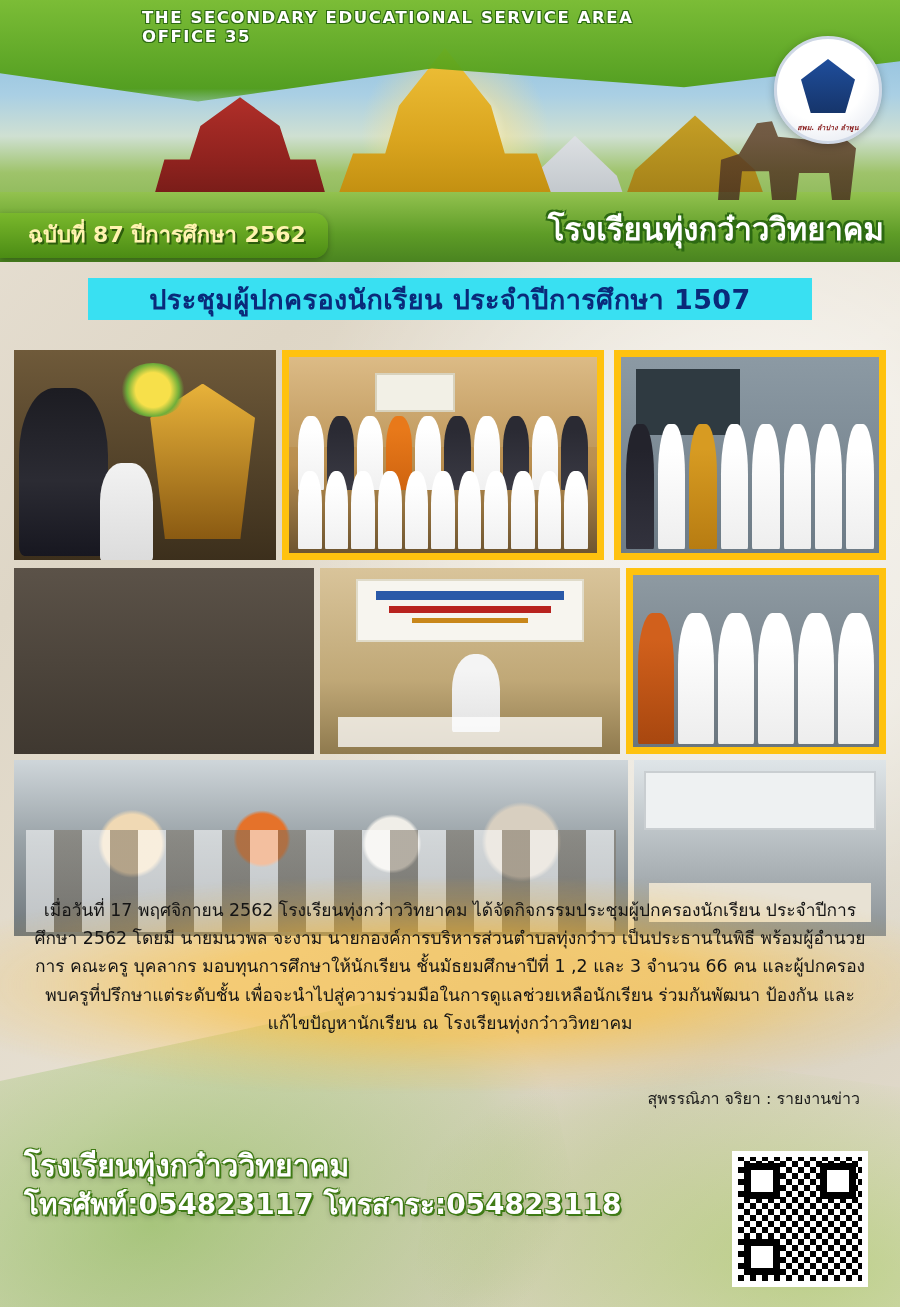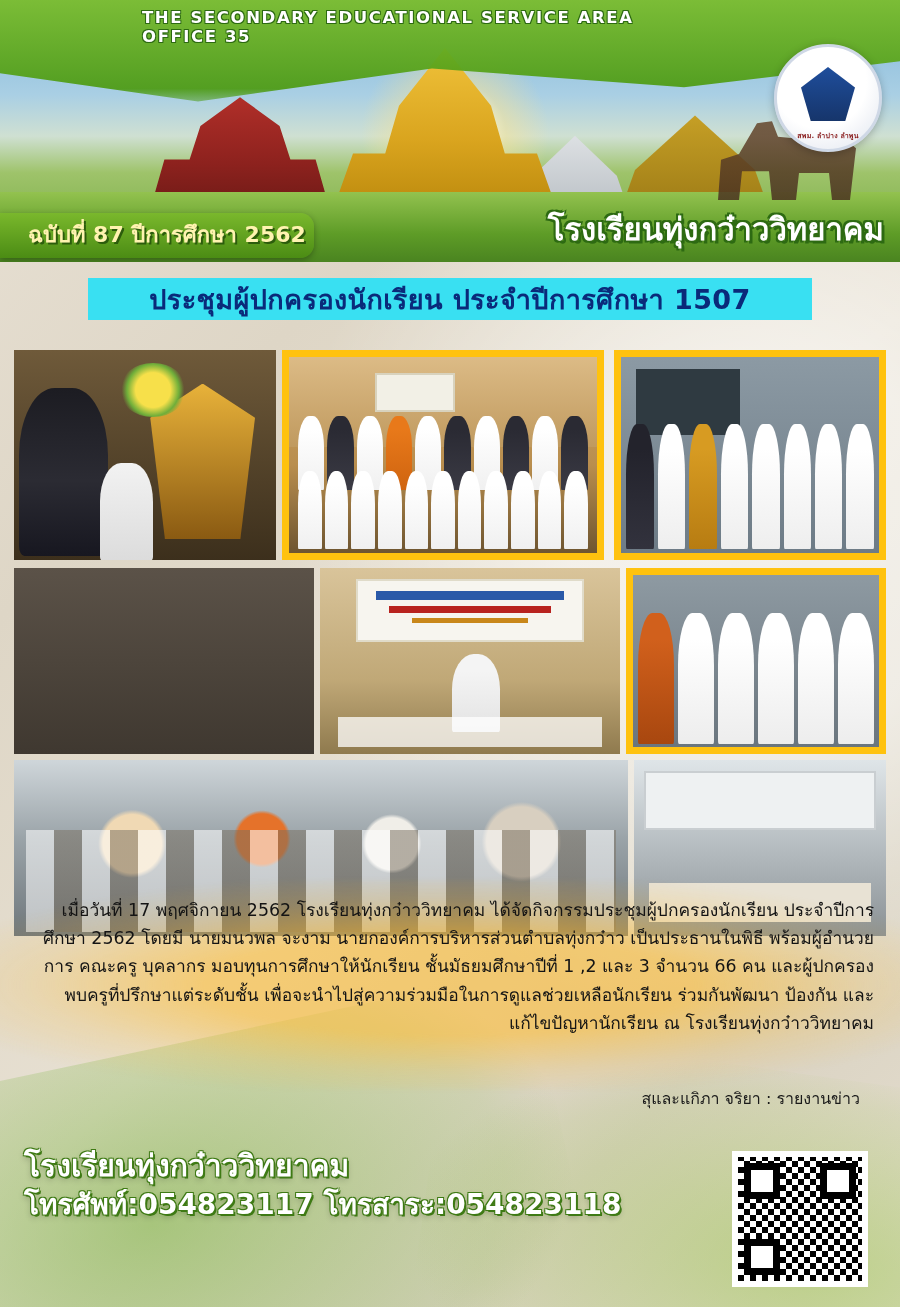--- a/index.html
+++ b/index.html
@@ -99,25 +99,26 @@
     border-radius: 50%;
     background: radial-gradient(circle at 40% 35%, #fff6c9, #e4c24a 60%, #b68f16 100%);
     border: 3px solid #f6d86b;
     box-shadow: 0 0 0 3px rgba(255,255,255,.4);
   }
   .logo-left .inner .thai {
     position:absolute; inset:0; display:flex; align-items:center; justify-content:center;
     color: #2e6b18; font-size: 20px; font-weight: bold; text-align:center; line-height:1.05;
   }
   .seal-right {
-    position: absolute; right: 18px; top: 44px; width: 108px; height: 108px;
+    position: absolute; right: 18px; top: 36px; width: 108px; height: 108px;
     border-radius: 50%;
     background: radial-gradient(circle at 42% 34%, #ffffff 0 52%, #f2f4f8 70%, #dfe5ee 100%);
     border: 3px solid #cfd8e6;
     box-shadow: 0 2px 8px rgba(0,0,0,.25);
+    font-style: italic;
   }
   .seal-right .mark {
     position:absolute; left: 50%; top: 46%; transform: translate(-50%,-50%);
     width: 54px; height: 54px;
     background: linear-gradient(180deg, #1f4e9c, #16356b);
     clip-path: polygon(50% 0%, 100% 38%, 82% 100%, 18% 100%, 0% 38%);
   }
   .seal-right .seal-text {
     position: absolute; left: 0; right: 0; bottom: 8px; text-align: center;
     font-size: 7px; color: #8a1f1f; font-weight: bold; letter-spacing:.2px;
@@ -128,21 +129,21 @@
     text-shadow: 3px 3px 0 #2d6a12, -2px -2px 0 #2d6a12, 2px -2px 0 #2d6a12, -2px 2px 0 #2d6a12, 0 6px 10px rgba(0,0,0,.35);
     font-style: italic; letter-spacing: 1px; line-height: 1.05;
   }
   .brand-en {
     margin-top: 2px;
     font-size: 16.5px; font-weight: bold; color: #ffffff; letter-spacing: 1.6px;
     text-shadow: 1px 1px 0 #2d6a12, -1px -1px 0 #2d6a12, 1px -1px 0 #2d6a12, -1px 1px 0 #2d6a12;
   }
   .issue-ribbon {
     position: absolute; left: 0; bottom: 4px;
-    padding: 4px 8px 6px 28px;
+    padding: 4px 22px 6px 28px;
     background: linear-gradient(180deg, #7ab82c, #4b8c14);
     color: #fff3b0; font-weight: bold; font-size: 22px;
     border-top-right-radius: 14px; border-bottom-right-radius: 14px;
     text-shadow: 2px 2px 0 #2c5c0c;
     box-shadow: 0 2px 6px rgba(0,0,0,.3);
   }
   .school-name-banner {
     position: absolute; right: 16px; bottom: 8px;
     color: #ffffff; font-size: 31px; font-weight: bold;
     text-shadow: 3px 3px 0 #2d6a12, -2px -2px 0 #2d6a12, 2px -2px 0 #2d6a12, -2px 2px 0 #2d6a12;
@@ -257,21 +258,21 @@
     position: absolute; left: -60px; top: -10px; width: 1020px; height: 210px;
     background: radial-gradient(ellipse at 50% 50%, rgba(255,186,40,0.55) 0 34%, rgba(255,186,40,0.18) 58%, rgba(255,186,40,0) 76%);
     filter: blur(2px);
   }
   .body-text {
     position: relative;
     padding: 6px 26px 0 26px;
     font-size: 17.4px;
     line-height: 1.62;
     color: #141414;
-    text-align: right;
+    text-align: center;
   }
   .body-text p { margin-bottom: 0; }
   .reporter {
     position: absolute; right: 40px; top: 196px;
     font-size: 16px; color: #1a1a1a;
   }
 
   
   .footer {
     position: absolute; left: 0; bottom: 0; width: 900px; height: 175px;
@@ -430,21 +431,21 @@
         <div class="board"></div>
         <div class="desk"></div>
     </div>
   </div>
 
   <div class="body-wrap">
     <div class="body-glow"></div>
     <div class="body-text">
       <p>เมื่อวันที่ 17 พฤศจิกายน 2562 โรงเรียนทุ่งกว๋าววิทยาคม ได้จัดกิจกรรมประชุมผู้ปกครองนักเรียน ประจำปีการศึกษา 2562 โดยมี นายมนวพล จะงาม นายกองค์การบริหารส่วนตำบลทุ่งกว๋าว เป็นประธานในพิธี พร้อมผู้อำนวยการ คณะครู บุคลากร มอบทุนการศึกษาให้นักเรียน ชั้นมัธยมศึกษาปีที่ 1 ,2 และ 3 จำนวน 66 คน และผู้ปกครองพบครูที่ปรึกษาแต่ระดับชั้น เพื่อจะนำไปสู่ความร่วมมือในการดูแลช่วยเหลือนักเรียน ร่วมกันพัฒนา ป้องกัน และแก้ไขปัญหานักเรียน ณ โรงเรียนทุ่งกว๋าววิทยาคม</p>
     </div>
-    <div class="reporter">สุและแกิภา จริยา : รายงานข่าว</div>
+    <div class="reporter">สุพรรณิภา จริยา : รายงานข่าว</div>
   </div>
 
   <div class="footer">
     <div class="footer-text">
       <div class="f-line">โรงเรียนทุ่งกว๋าววิทยาคม</div>
       <div class="f-line sm">โทรศัพท์:054823117  โทรสาระ:054823118</div>
     </div>
     <div class="qr">
       <div class="grid"></div>
       <div class="eye tl"></div>

